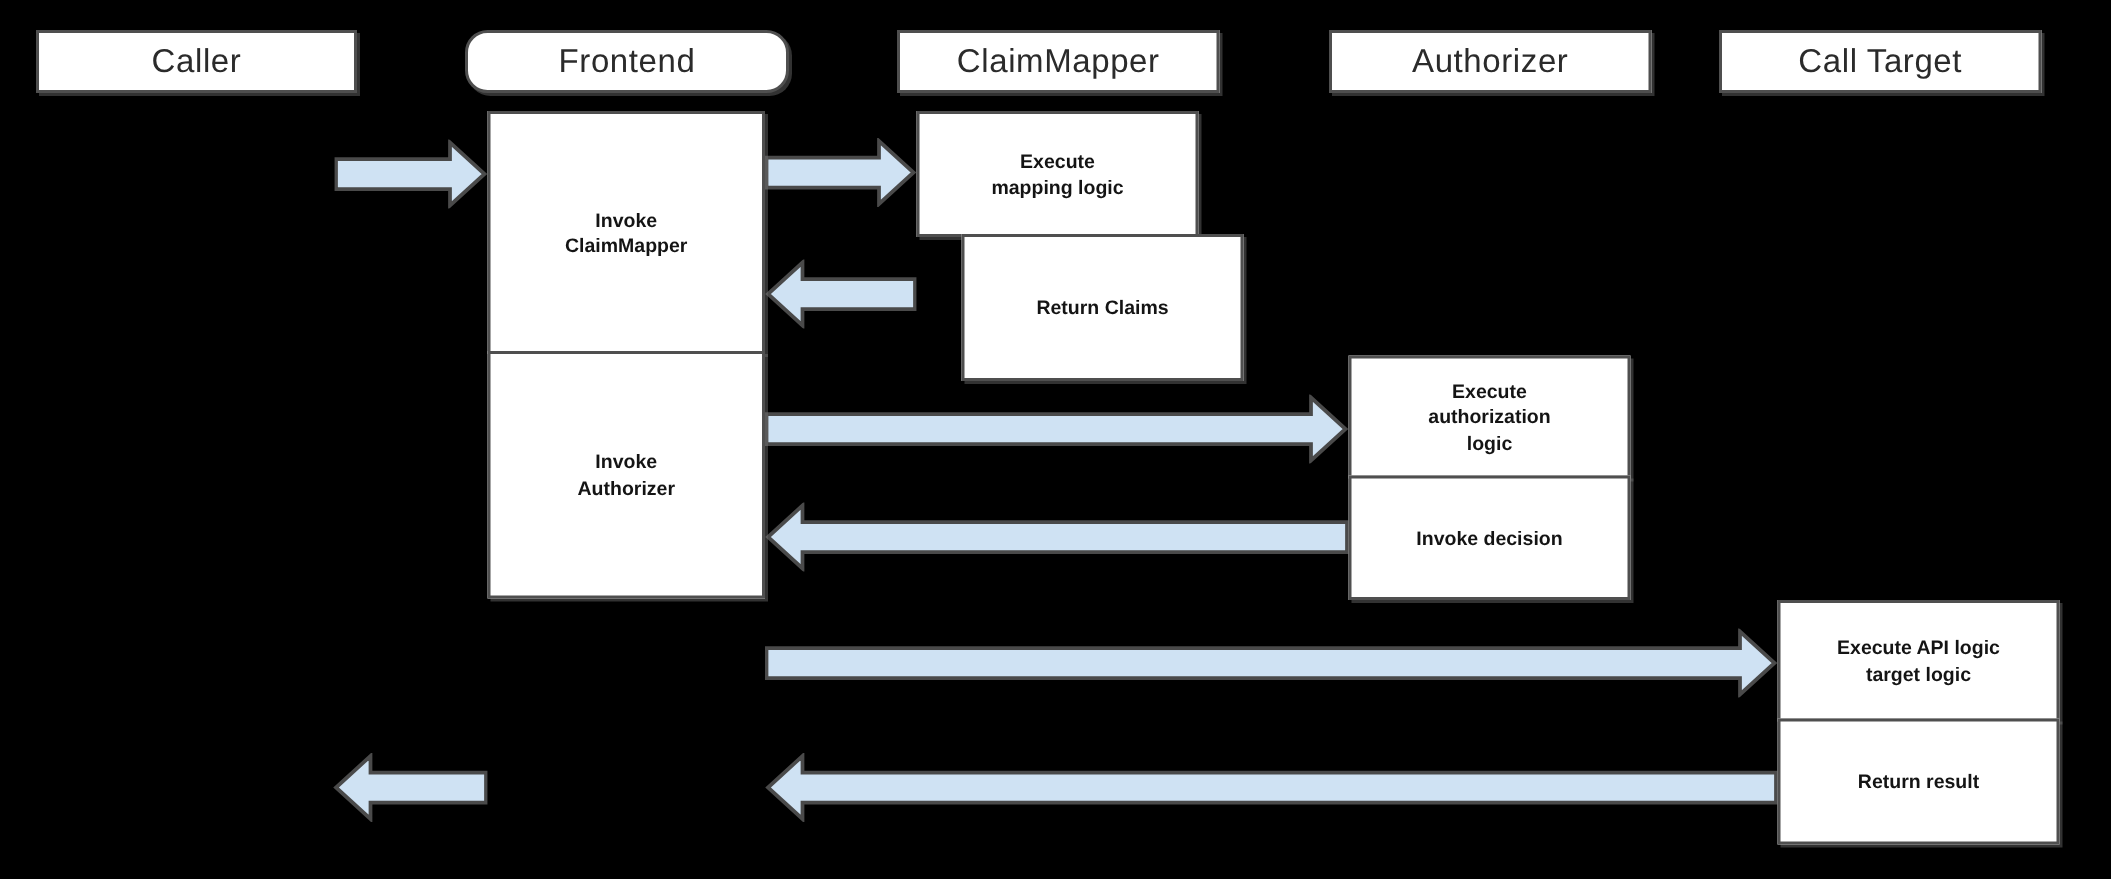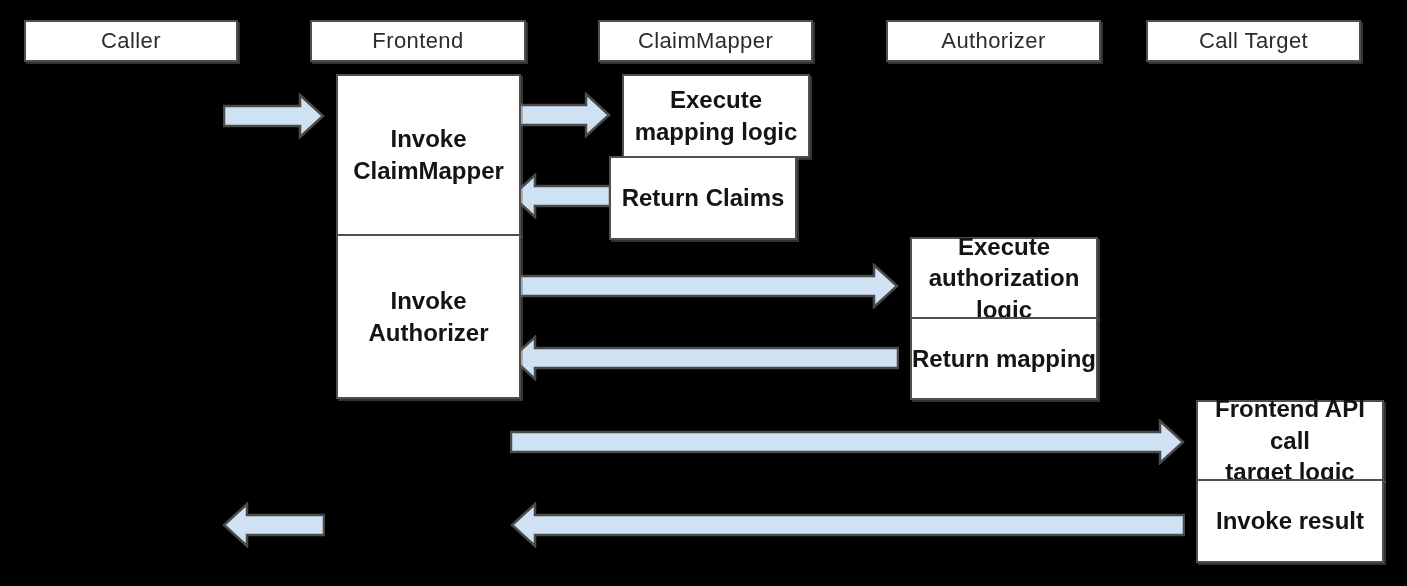--- a/index.html
+++ b/index.html
@@ -33,64 +33,63 @@
     text-align: center;
     white-space: pre-line;
   }
   .lane-header {
     font-size: 22px;
     font-weight: 400;
     color: var(--header-text);
     letter-spacing: 0.4px;
   }
   .step {
-    font-size: 24px;
+    font-size: 13px;
     font-weight: 700;
     color: var(--label-text);
     line-height: 1.32;
-    margin-left: 11px;
   }
   .arrow { position: absolute; z-index: 1; }
   .box { z-index: 2; }
   .arrow polygon {
     fill: var(--arrow-fill);
     stroke: var(--arrow-border);
     stroke-width: 2.5;
     stroke-linejoin: miter;
   }
 </style>
 </head>
 <body>
 
 <div id="stage">
 
   <div class="box lane-header" style="left:24px;   top:20px; width:214px; height:42px;">Caller</div>
-  <div class="box lane-header" style="left:310px;  top:20px; width:216px; height:42px;">Frontend</div>
+  <div class="box lane-header" style="left:310px;  top:20px; width:216px; height:42px;border-radius:15px;">Frontend</div>
   <div class="box lane-header" style="left:598px;  top:20px; width:215px; height:42px;">ClaimMapper</div>
   <div class="box lane-header" style="left:886px;  top:20px; width:215px; height:42px;">Authorizer</div>
   <div class="box lane-header" style="left:1146px; top:20px; width:215px; height:42px;">Call Target</div>
 
 
   <div class="box step" style="left:325px; top:74px;  width:185px; height:162px;">Invoke
 ClaimMapper</div>
   <div class="box step" style="left:325px; top:234px; width:185px; height:165px;">Invoke
 Authorizer</div>
 
   <div class="box step" style="left:611px; top:74px;  width:188px; height:84px;">Execute
 mapping logic</div>
-  <div class="box step" style="left:598px; top:156px; width:188px; height:84px;">Return Claims</div>
+  <div class="box step" style="left:641px; top:156px; width:188px; height:98px;">Return Claims</div>
 
   <div class="box step" style="left:899px; top:237px; width:188px; height:82px;">Execute
 authorization
 logic</div>
-  <div class="box step" style="left:899px; top:317px; width:188px; height:83px;">Return mapping</div>
+  <div class="box step" style="left:899px; top:317px; width:188px; height:83px;">Invoke decision</div>
 
-  <div class="box step" style="left:1185px; top:400px; width:188px; height:81px;">Frontend API call
+  <div class="box step" style="left:1185px; top:400px; width:188px; height:81px;">Execute API logic
 target logic</div>
-  <div class="box step" style="left:1185px; top:479px; width:188px; height:84px;">Invoke result</div>
+  <div class="box step" style="left:1185px; top:479px; width:188px; height:84px;">Return result</div>
 
   <svg class="arrow" style="left:223px; top:93px;" width="102" height="46" viewBox="0 0 102 46">
     <polygon points="1,13 77,13 77,2 100,23 77,44 77,33 1,33"></polygon>
   </svg>
   <svg class="arrow" style="left:510px; top:92px;" width="101" height="46" viewBox="0 0 101 46">
     <polygon points="1,13 76,13 76,2 99,23 76,44 76,33 1,33"></polygon>
   </svg>
   <svg class="arrow" style="left:510px; top:173px;" width="101" height="46" viewBox="0 0 101 46">
     <polygon points="100,13 25,13 25,2 2,23 25,44 25,33 100,33"></polygon>
   </svg>

